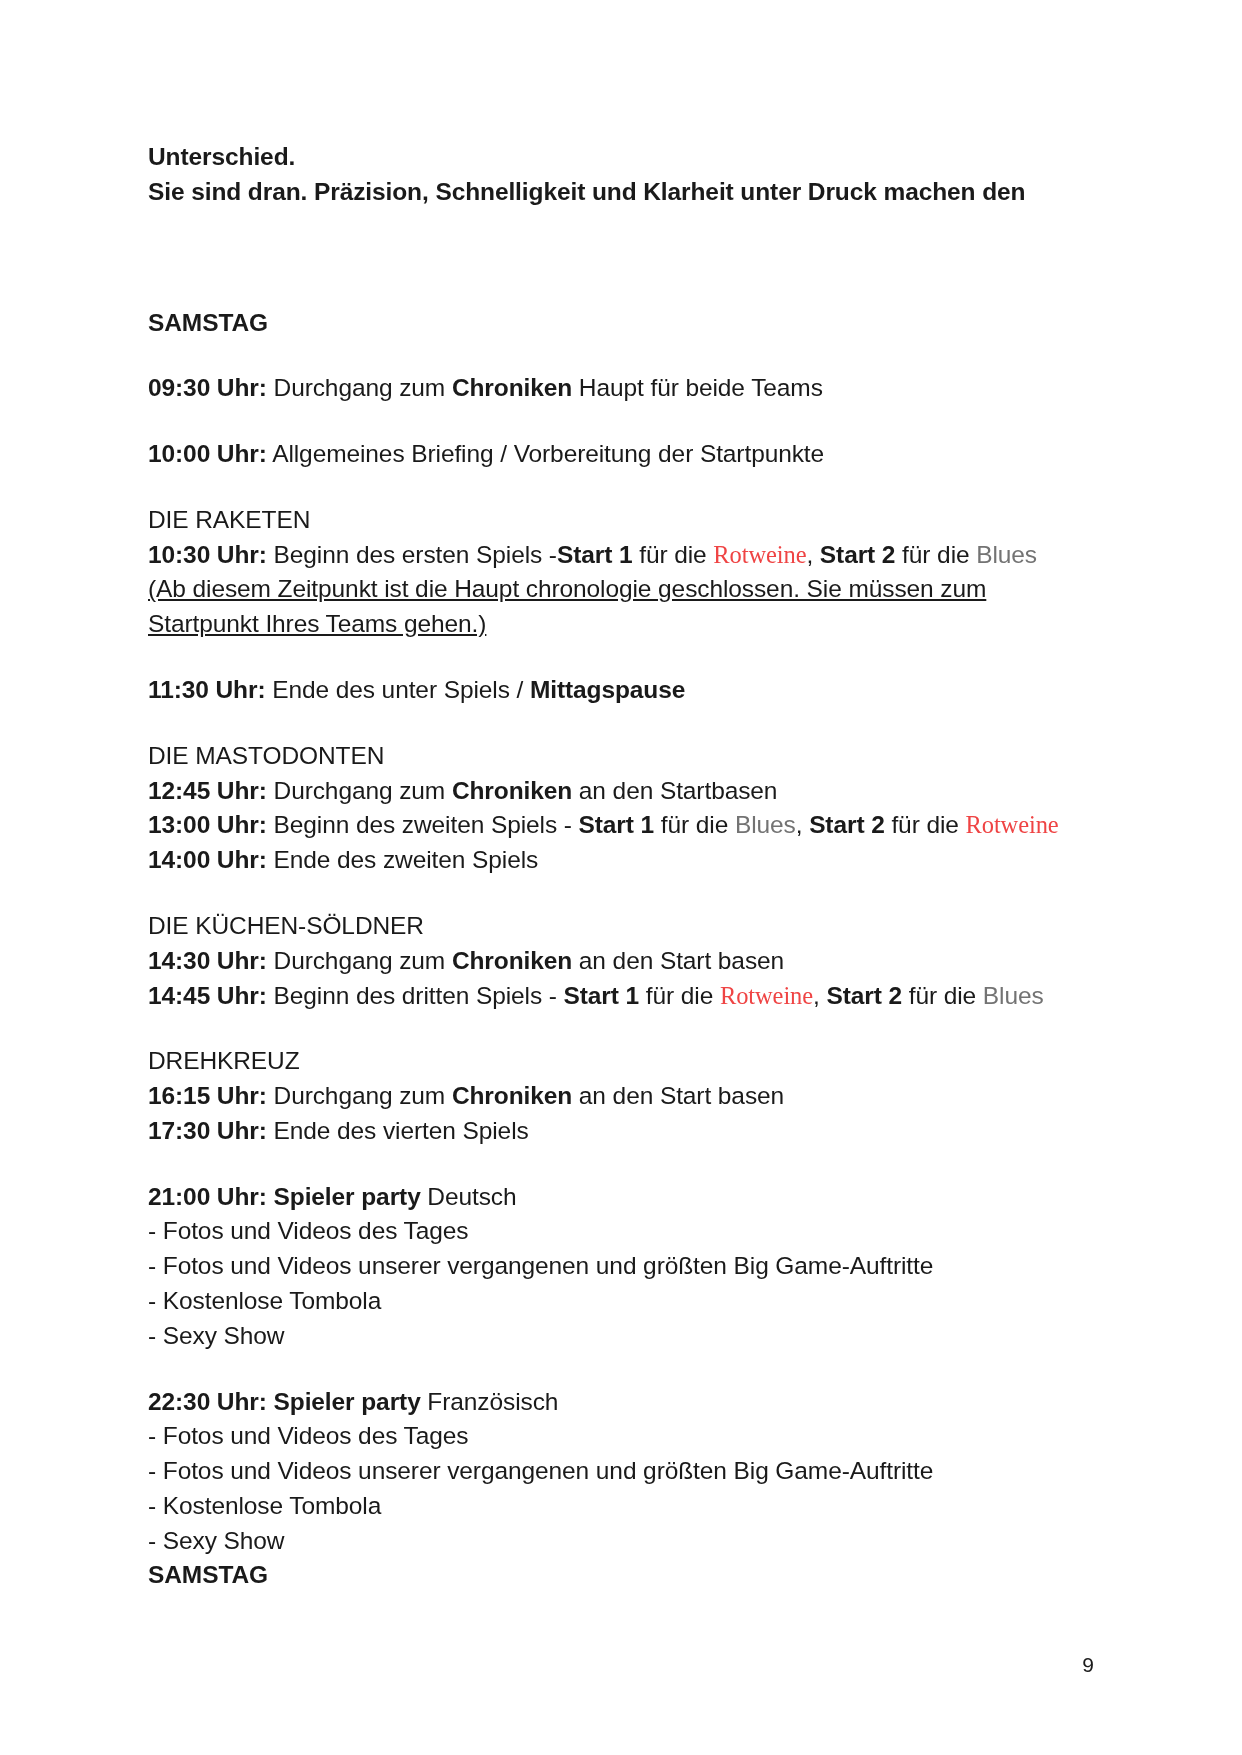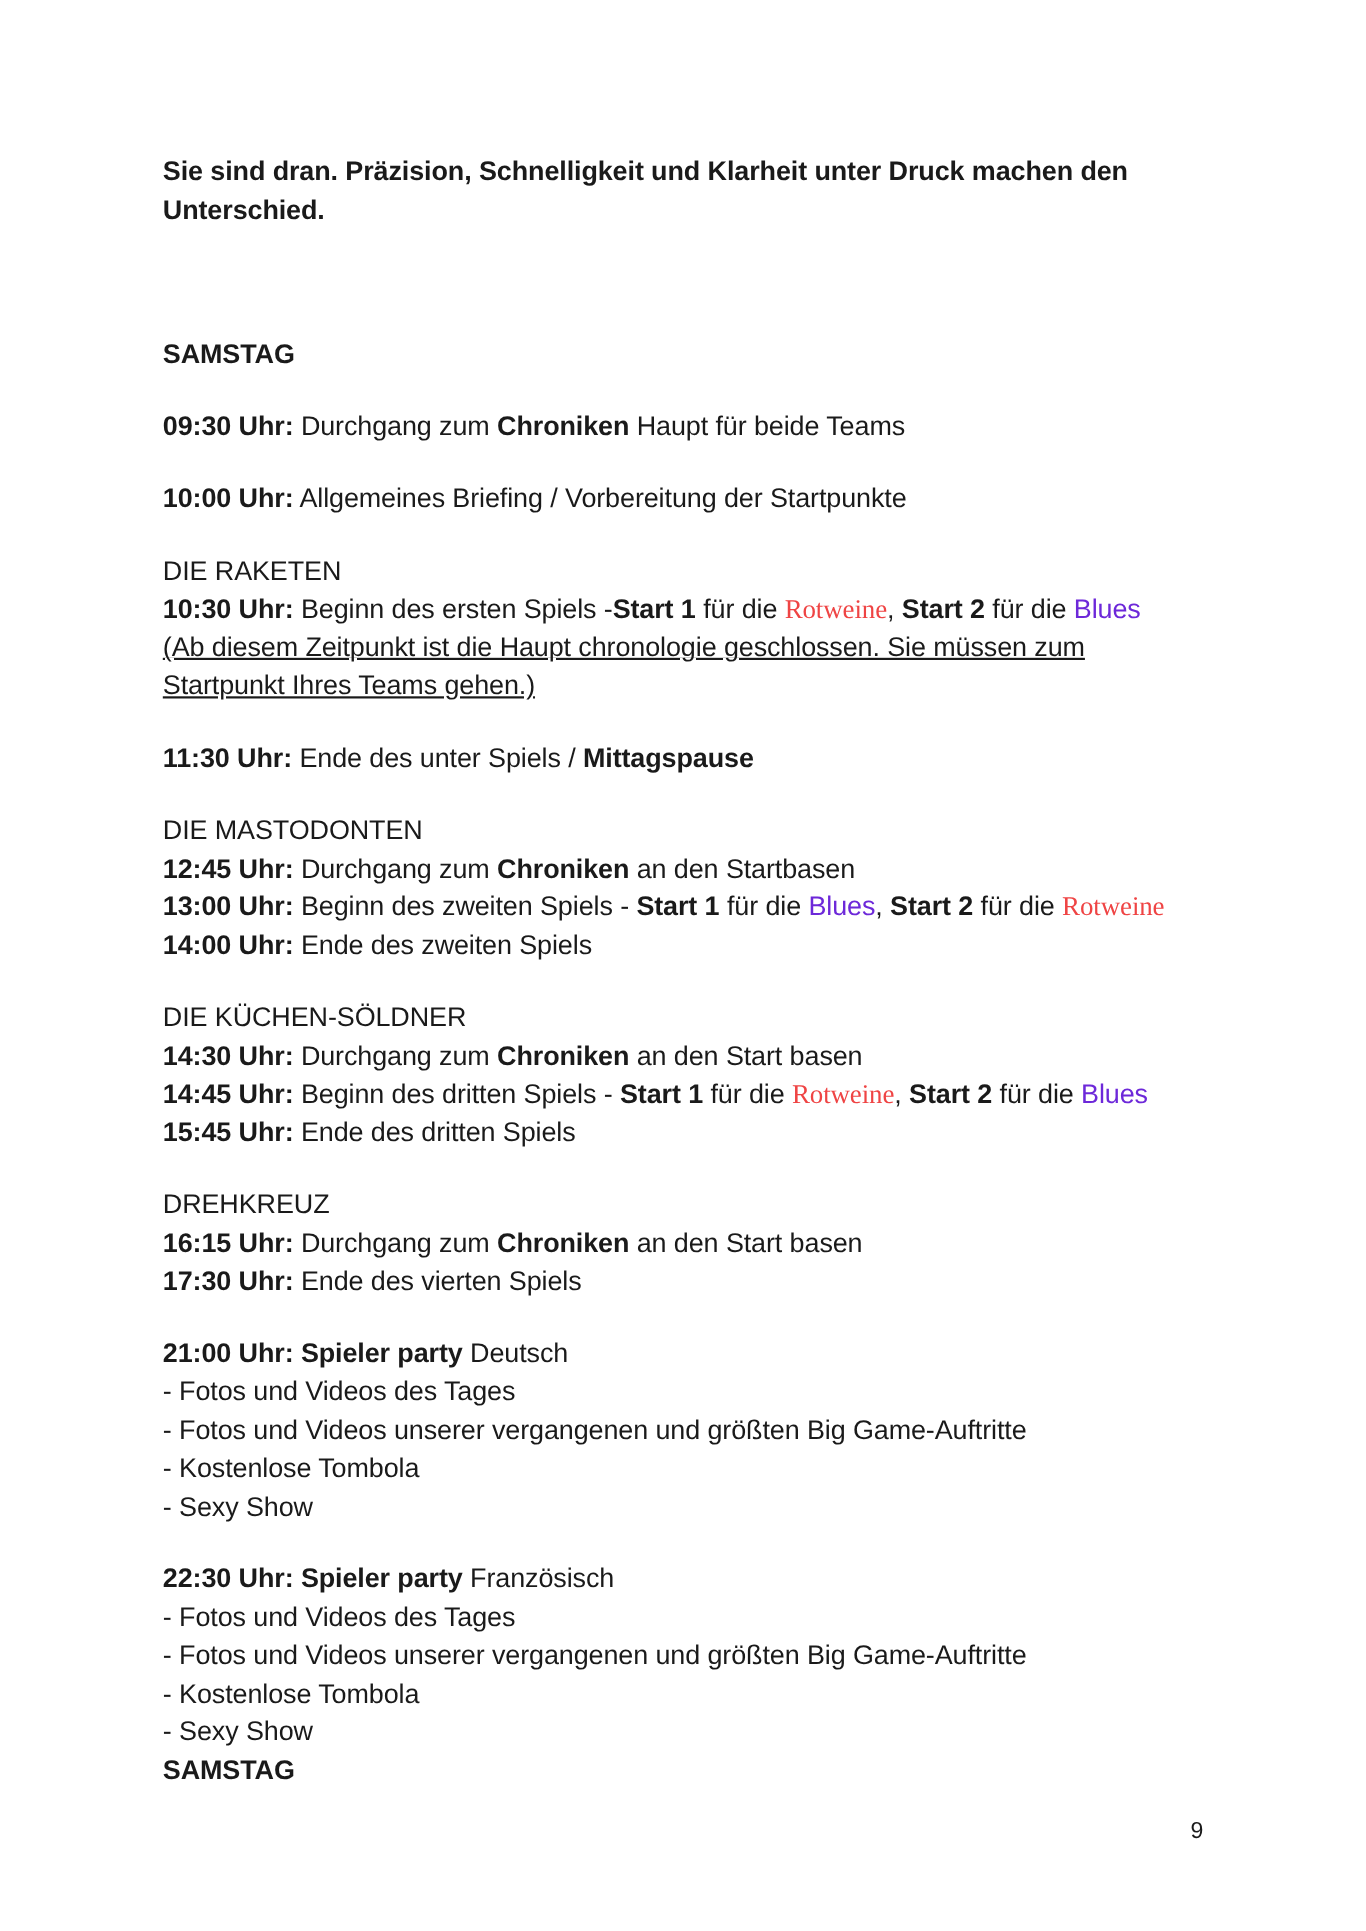--- a/index.html
+++ b/index.html
@@ -31,21 +31,21 @@
   .para {
     font-size: 24.5px;
     line-height: 1.42;
     margin: 0;
     letter-spacing: -0.1px;
   }
   .b { font-weight: bold; }
   .i { }
   .u { text-decoration: underline; }
   .red { color: #ef4444; font-family: Liberation Serif, serif; }
-  .blue { color: #6d28d9; }
+  .blue { color: #737373; }
   .gap-intro { height: 96px; }
   .gap-blank { height: 31px; }
 
   .pagenum {
     position: absolute;
     right: 148px;
     bottom: 78px;
     font-size: 21px;
     font-weight: normal;
     color: #1a1a1a;
@@ -53,22 +53,22 @@
   }
   .line { display: block; }
 </style>
 </head>
 <body>
 
 <div class="page">
   <div class="content">
 
     <p class="para b">
+      <span class="line">Unterschied.</span>
       <span class="line">Sie sind dran. Präzision, Schnelligkeit und Klarheit unter Druck machen den</span>
-      <span class="line">Unterschied.</span>
     </p>
 
     <div class="gap-intro"></div>
 
     <p class="para b">SAMSTAG</p>
 
     <div class="gap-blank"></div>
 
     <p class="para">
       <span class="b">09:30 Uhr:</span><span> Durchgang zum </span><span class="b">Chroniken</span><span> Haupt für beide Teams</span>
@@ -113,23 +113,20 @@
 
     <div class="gap-blank"></div>
 
     <p class="para i">DIE KÜCHEN-SÖLDNER</p>
     <p class="para">
       <span class="b">14:30 Uhr:</span><span> Durchgang zum </span><span class="b">Chroniken</span><span> an den Start basen</span>
     </p>
     <p class="para">
       <span class="b">14:45 Uhr:</span><span> Beginn des dritten Spiels - </span><span class="b">Start 1</span><span> für die </span><span class="red">Rotweine</span><span>, </span><span class="b">Start 2</span><span> für die </span><span class="blue">Blues</span>
     </p>
-    <p class="para">
-      <span class="b">15:45 Uhr:</span><span> Ende des dritten Spiels</span>
-    </p>
 
     <div class="gap-blank"></div>
 
     <p class="para i">DREHKREUZ</p>
     <p class="para">
       <span class="b">16:15 Uhr:</span><span> Durchgang zum </span><span class="b">Chroniken</span><span> an den Start basen</span>
     </p>
     <p class="para">
       <span class="b">17:30 Uhr:</span><span> Ende des vierten Spiels</span>
     </p>

